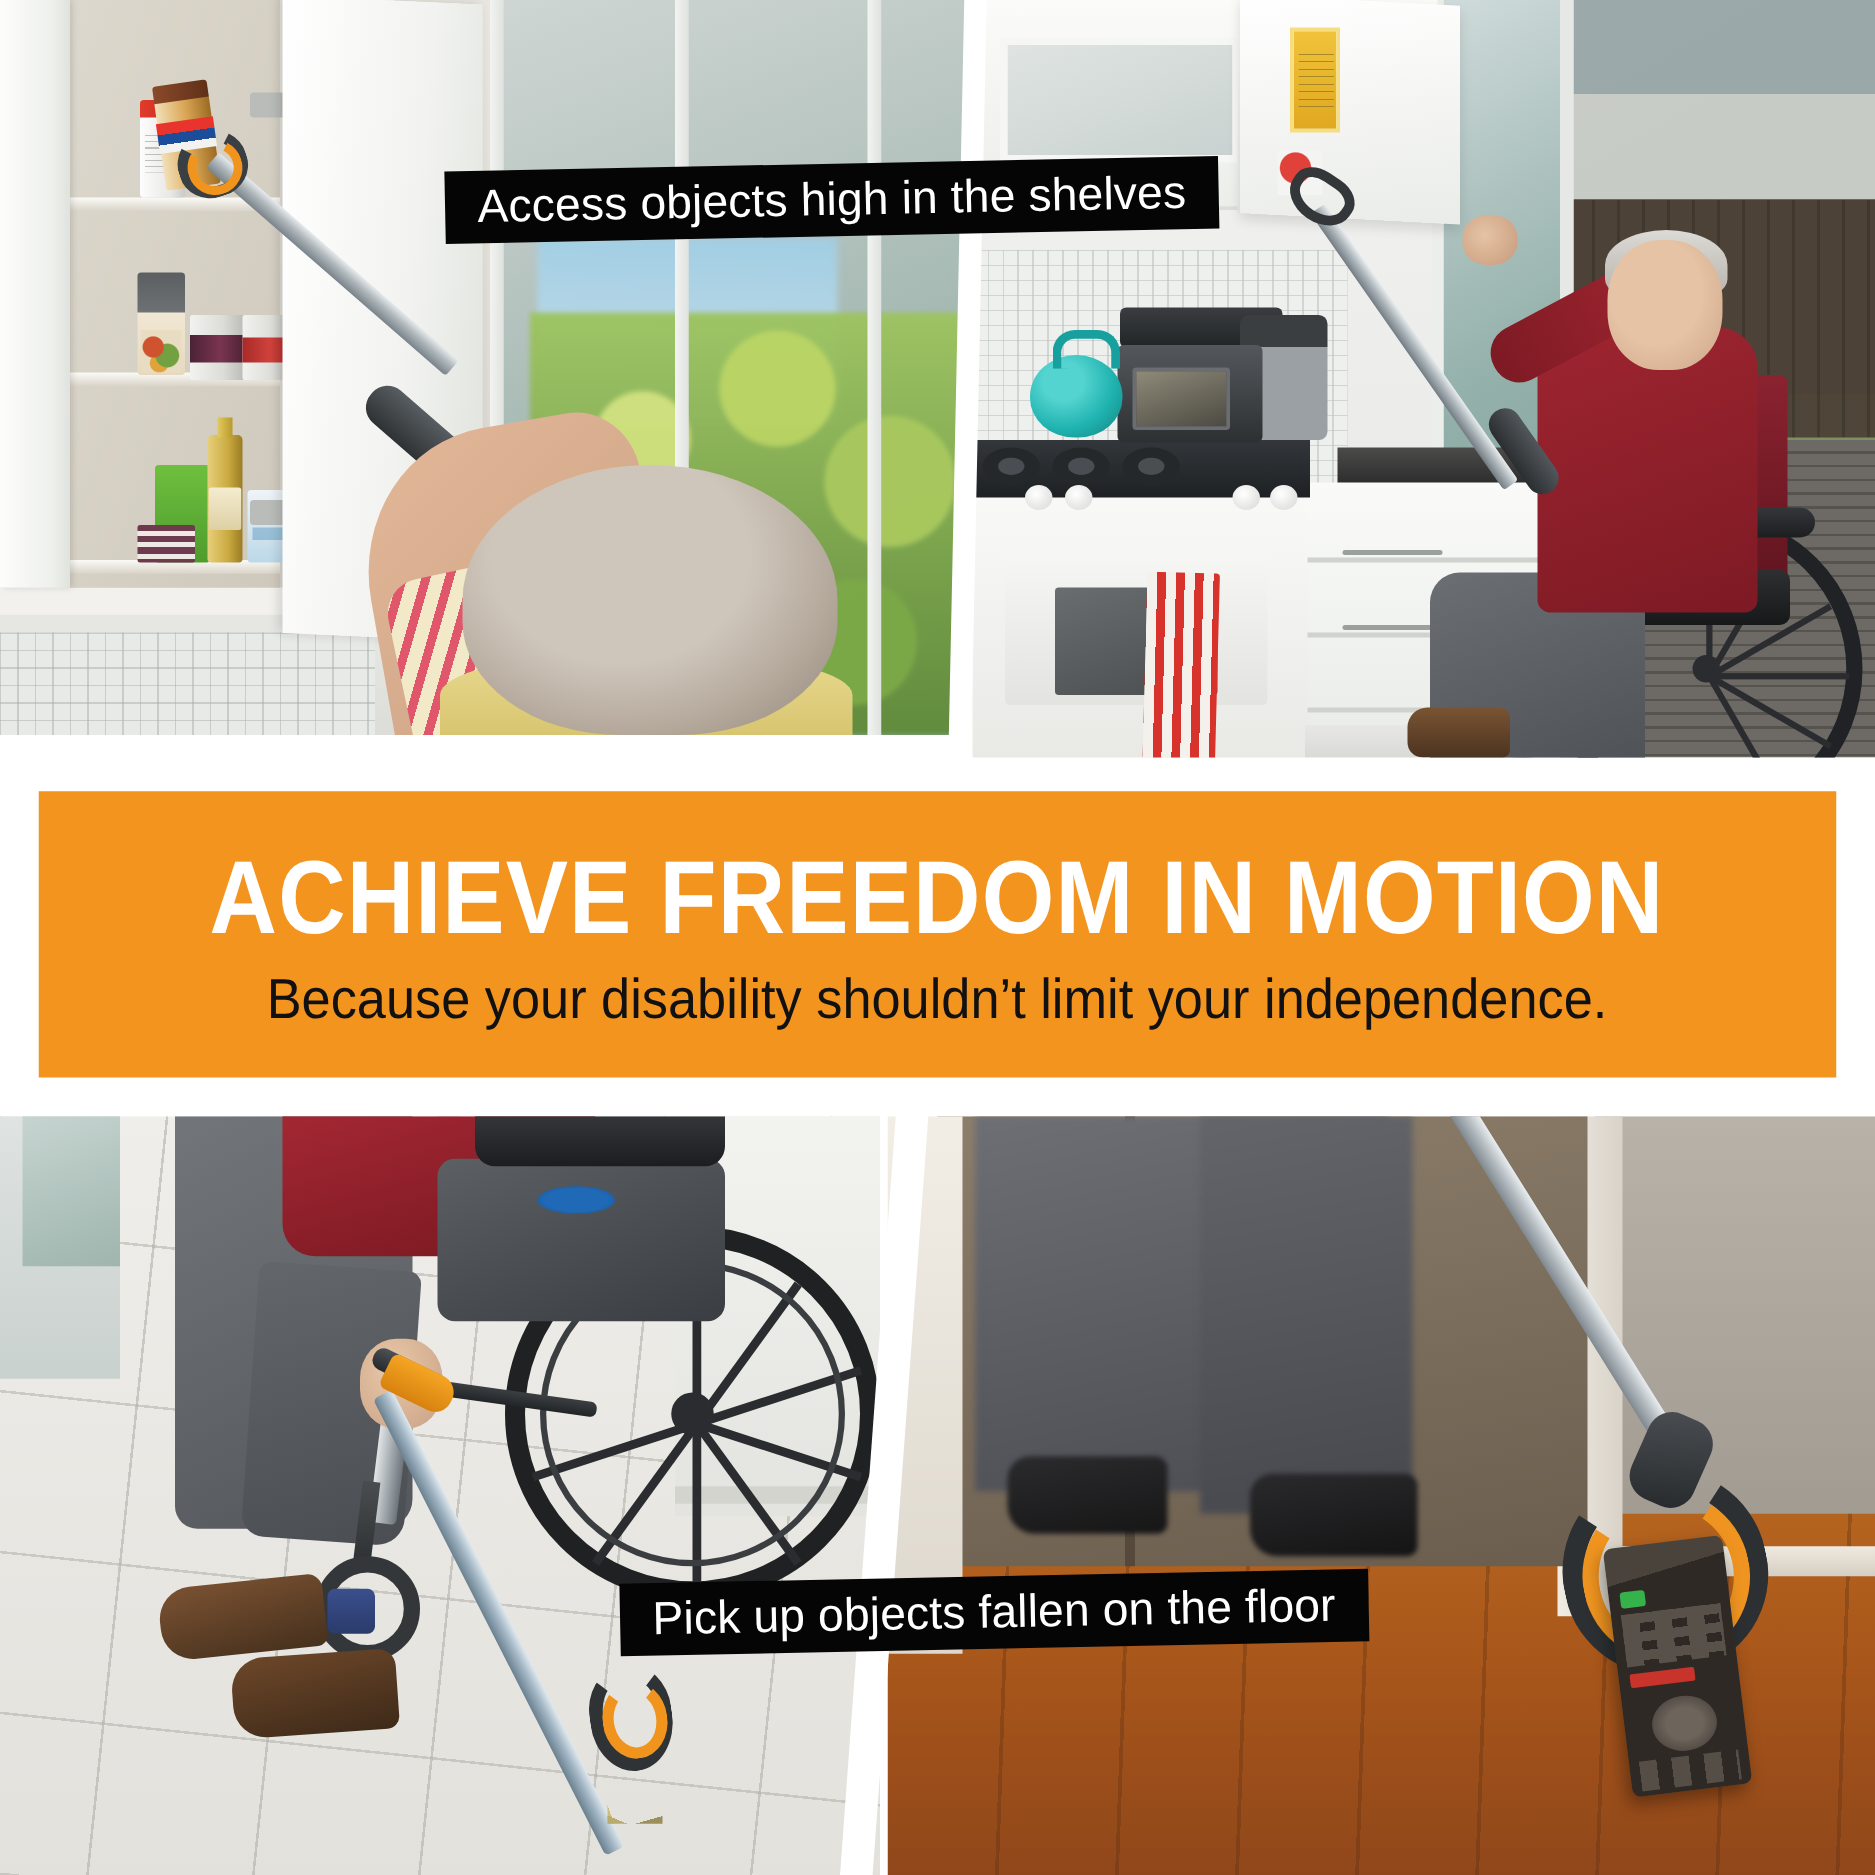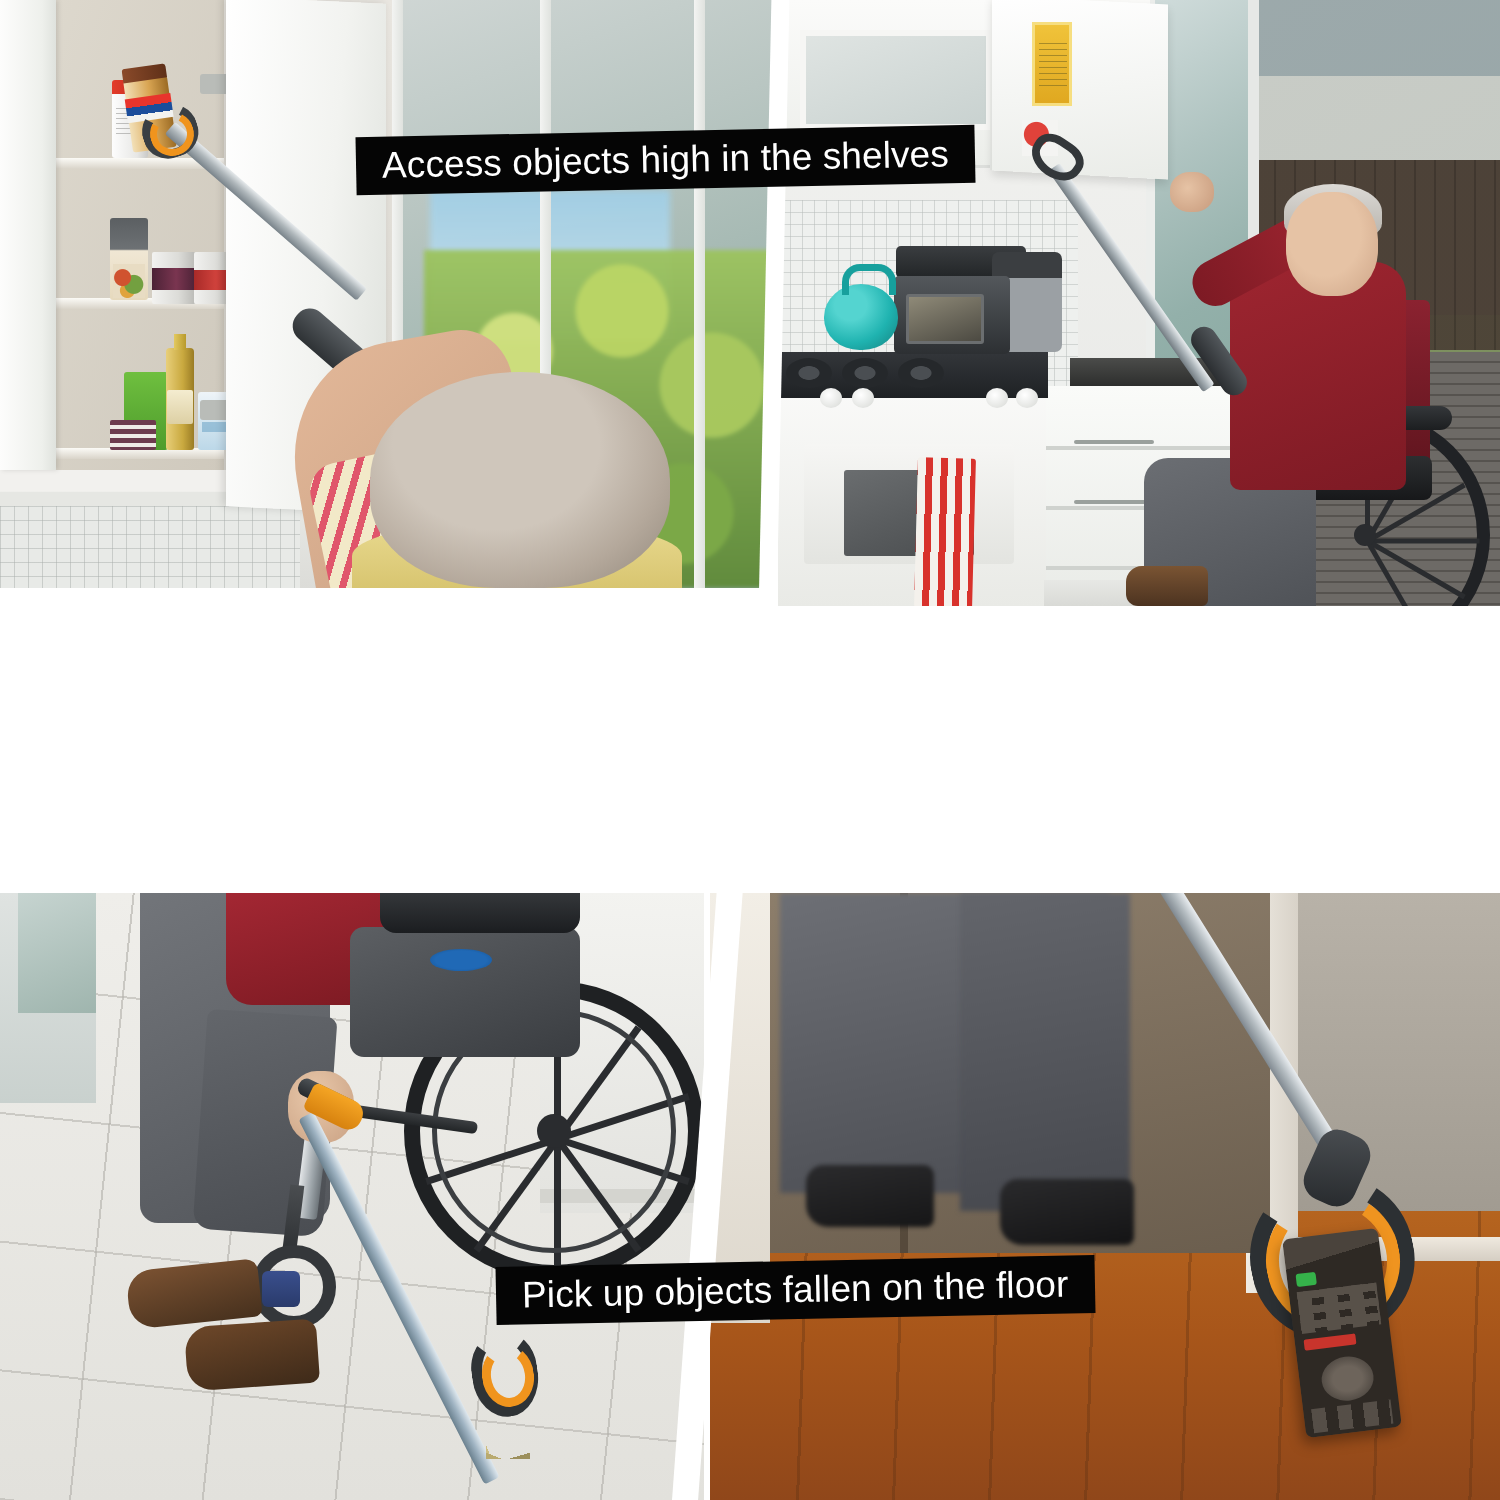--- a/index.html
+++ b/index.html
@@ -568,20 +568,24 @@
       </div>
     </div>
 
     <div class="div-top-v"></div>
 
     <div class="caption cap-top">
       <span>Access objects high in the shelves</span>
     </div>
   </div>
 
+  <div class="banner">
+    <div class="banner-title">ACHIEVE FREEDOM IN MOTION</div>
+    <div class="banner-sub">Because your disability shouldn’t limit your independence.</div>
+  </div>
 
   <div class="row-bottom">
 
     <div class="photo p-bl">
       <div class="scene">
         <div class="bl-floor"></div>
         <div class="bl-wallL"></div>
         <div class="bl-glass"></div>
         <div class="bl-wallR"></div>
         <div class="bl-skirt"></div>

